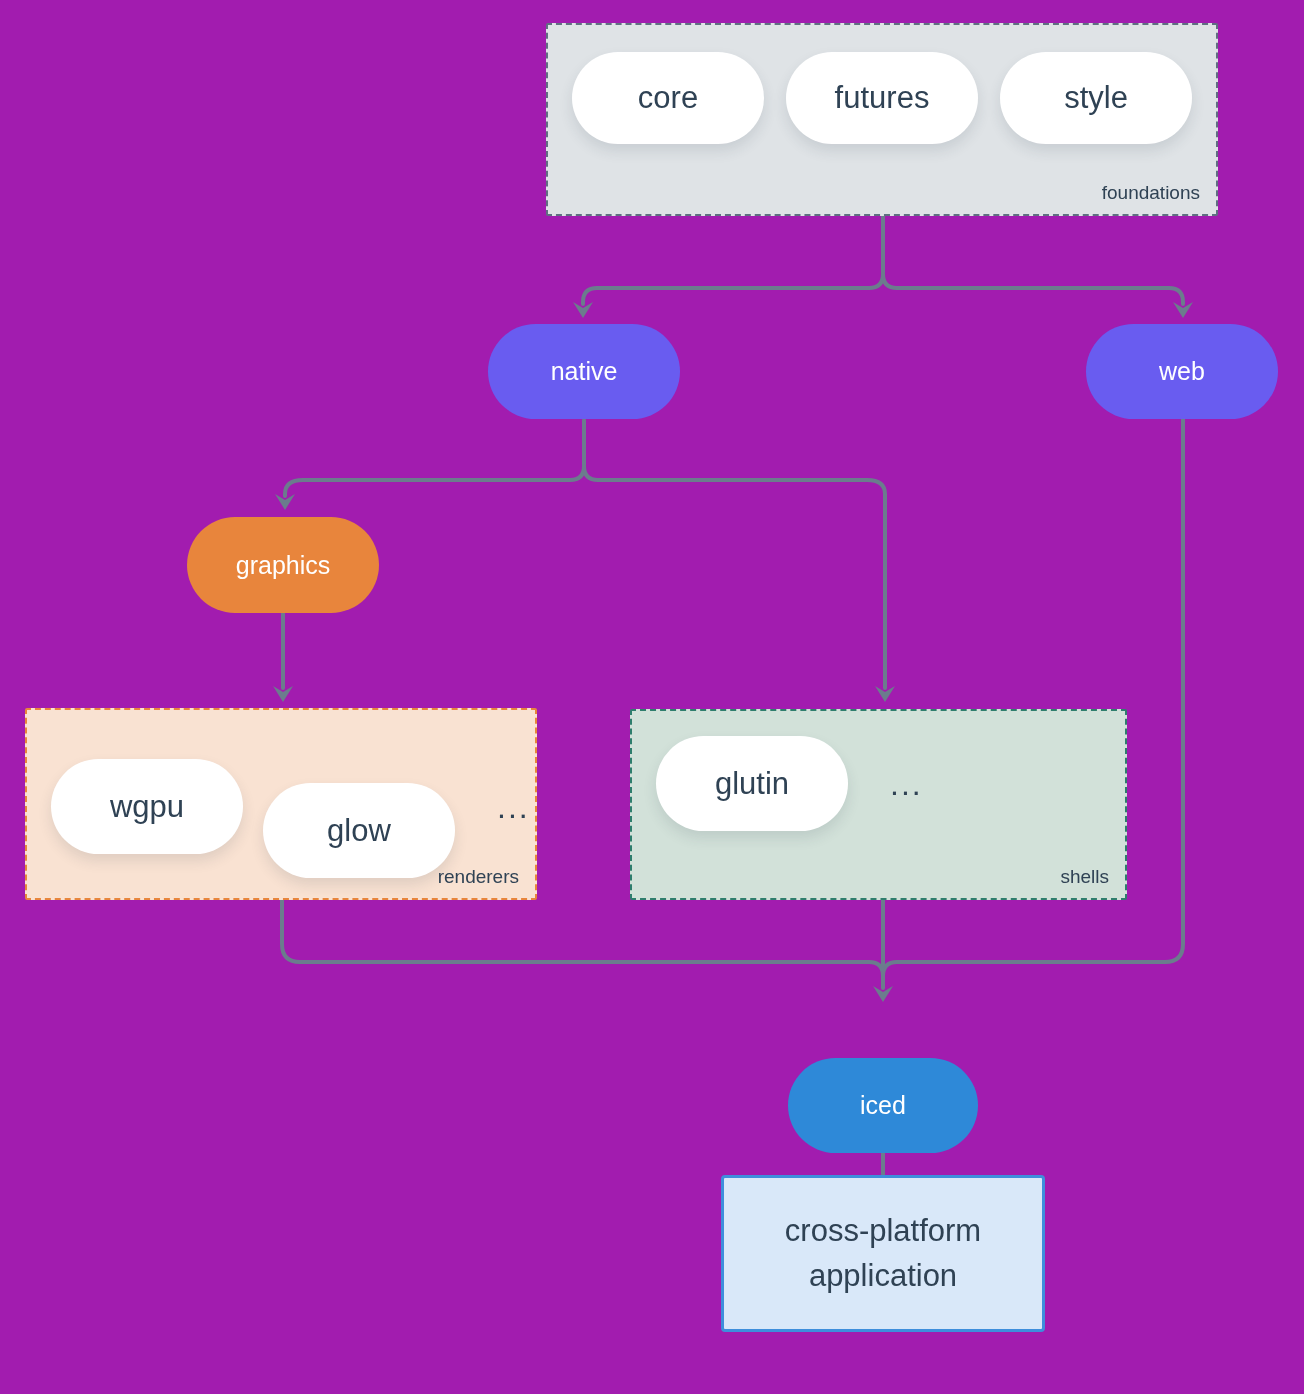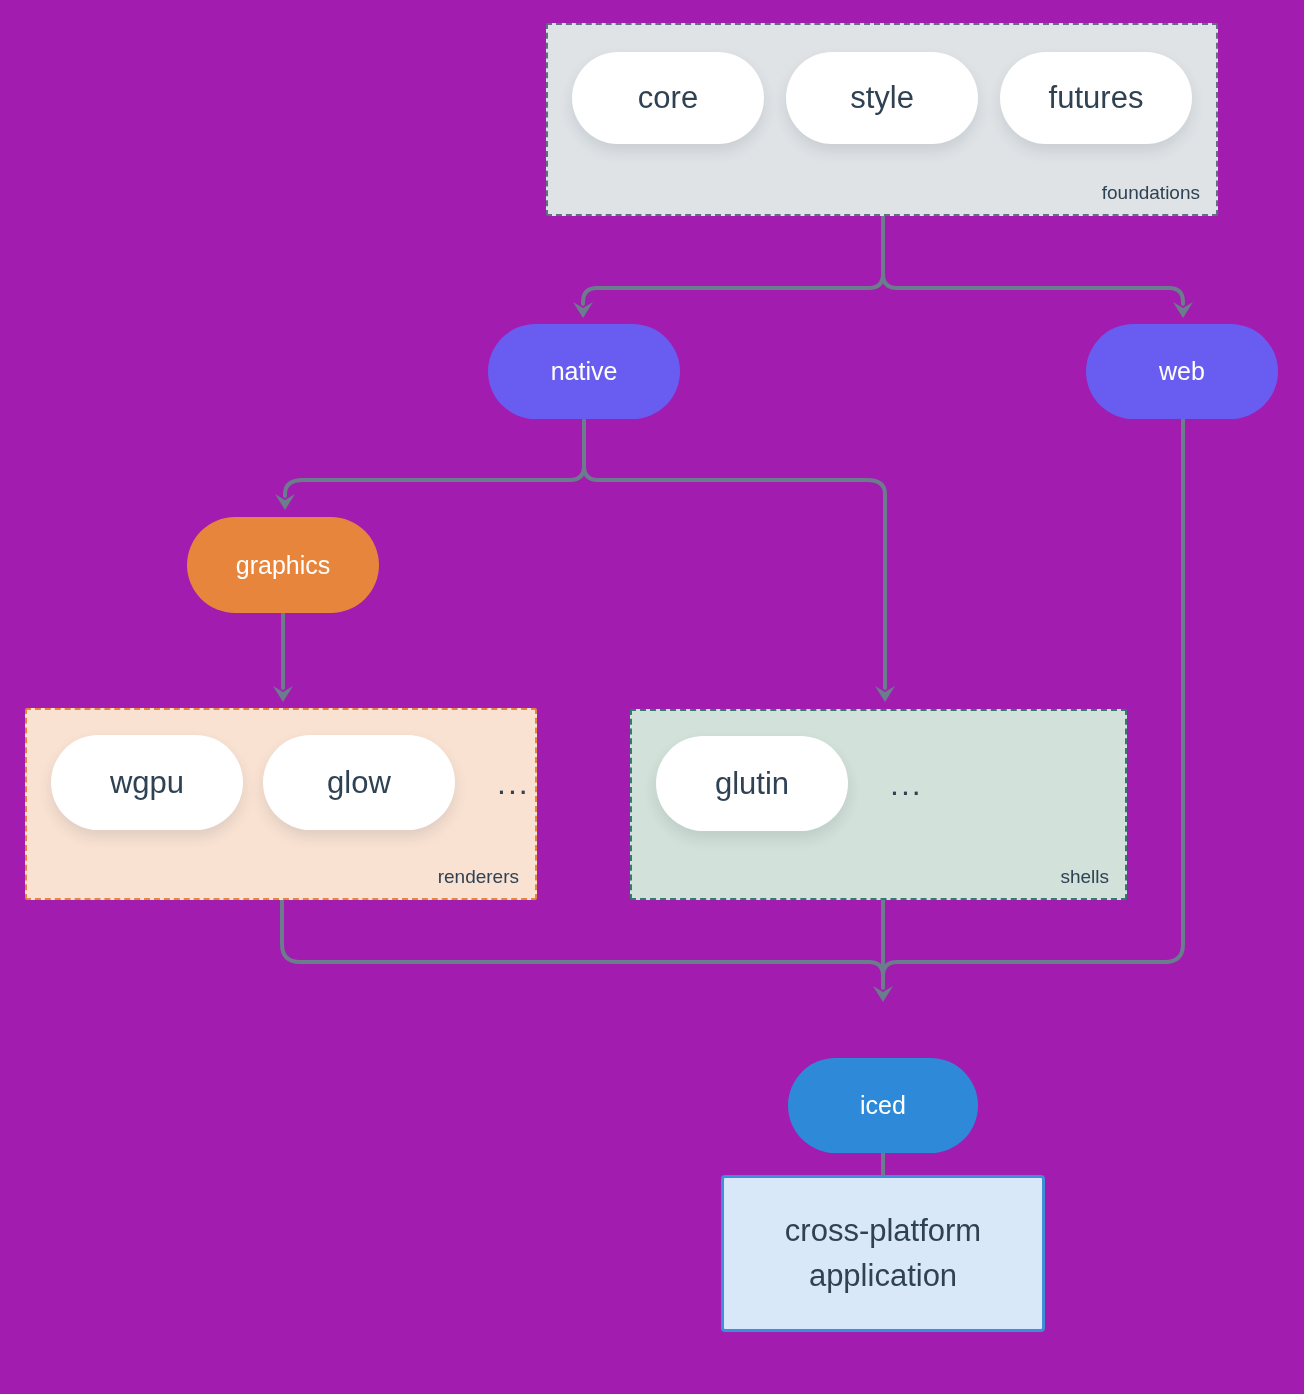--- a/index.html
+++ b/index.html
@@ -71,35 +71,35 @@
     <polygon points="285,510 275,494 285,500 295,494" style="fill: rgb(107, 124, 141);"></polygon>
     <polygon points="885,702 875,686 885,692 895,686" style="fill: rgb(107, 124, 141);"></polygon>
     <polygon points="283,702 273,686 283,692 293,686" style="fill: rgb(107, 124, 141);"></polygon>
     <polygon points="883,1002 873,986 883,992 893,986" style="fill: rgb(107, 124, 141);"></polygon>
     <polygon points="883,1203 873,1187 883,1193 893,1187" style="fill: rgb(107, 124, 141);"></polygon>
   </svg>
 
   <div class="group" id="foundations" style="background: rgb(223, 227, 230); border-color: rgb(95, 112, 129); color: rgb(47, 66, 84);">
     <div class="group-row">
       <div class="pill white" style="background: rgb(255, 255, 255);">core</div>
+      <div class="pill white" style="background: rgb(255, 255, 255);">futures</div>
       <div class="pill white" style="background: rgb(255, 255, 255);">style</div>
-      <div class="pill white" style="background: rgb(255, 255, 255);">futures</div>
     </div>
     <span class="group-label">foundations</span>
   </div>
 
   <div class="node" id="native" style="background: rgb(105, 92, 240); color: rgb(255, 255, 255);">native</div>
   <div class="node" id="web" style="background: rgb(105, 92, 240); color: rgb(255, 255, 255);">web</div>
 
   <div class="node" id="graphics" style="background: rgb(232, 133, 60); color: rgb(255, 255, 255);">graphics</div>
 
   <div class="group" id="renderers" style="background: rgb(249, 226, 210); border-color: rgb(232, 133, 60); color: rgb(47, 66, 84);">
     <div class="group-row">
       <div class="pill white" style="background: rgb(255, 255, 255);">wgpu</div>
-      <div class="pill white" style="background: rgb(255, 255, 255);">glow</div>
+      <div class="pill white" style="background: rgb(255, 255, 255); margin-top: 48px;">glow</div>
       <span class="ellipsis">...</span>
     </div>
     <span class="group-label">renderers</span>
   </div>
 
   <div class="group" id="shells" style="background: rgb(210, 225, 217); border-color: rgb(47, 126, 109); color: rgb(47, 66, 84);">
     <div class="group-row">
       <div class="pill white" style="background: rgb(255, 255, 255); text-align: right;">glutin</div>
       <span class="ellipsis">...</span>
     </div>

